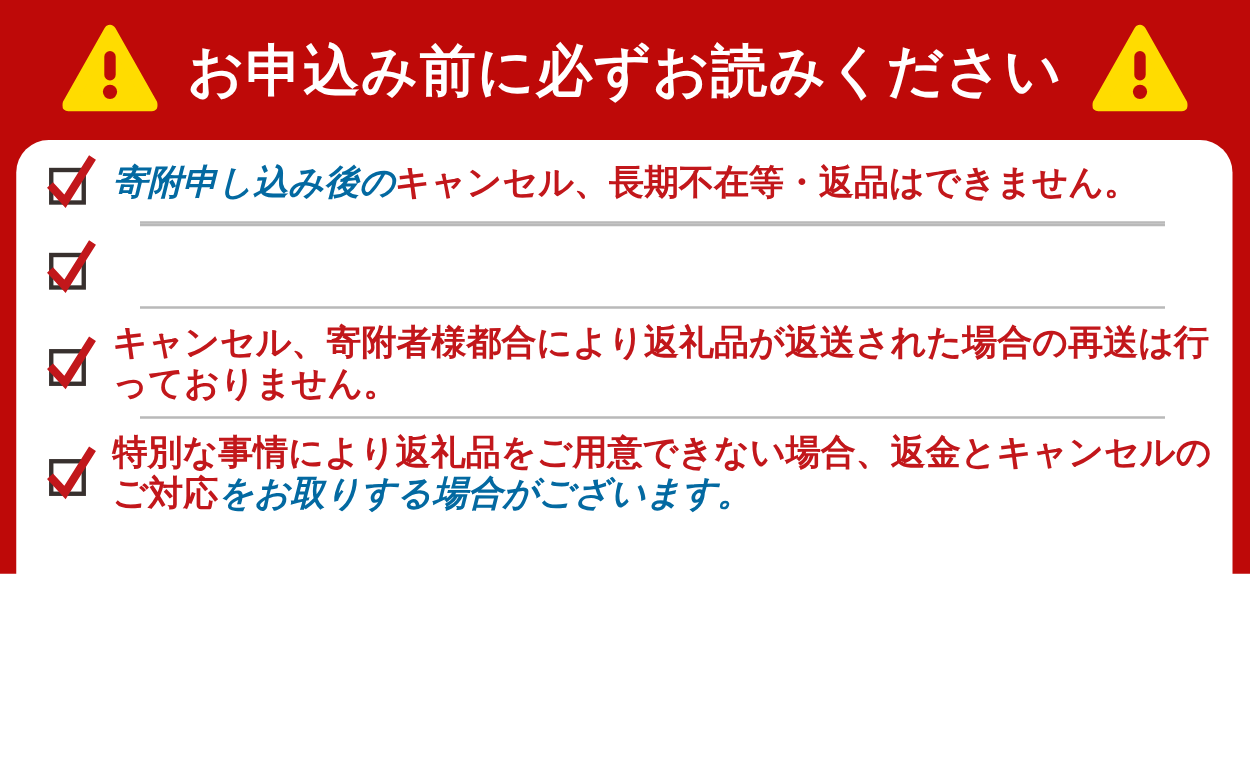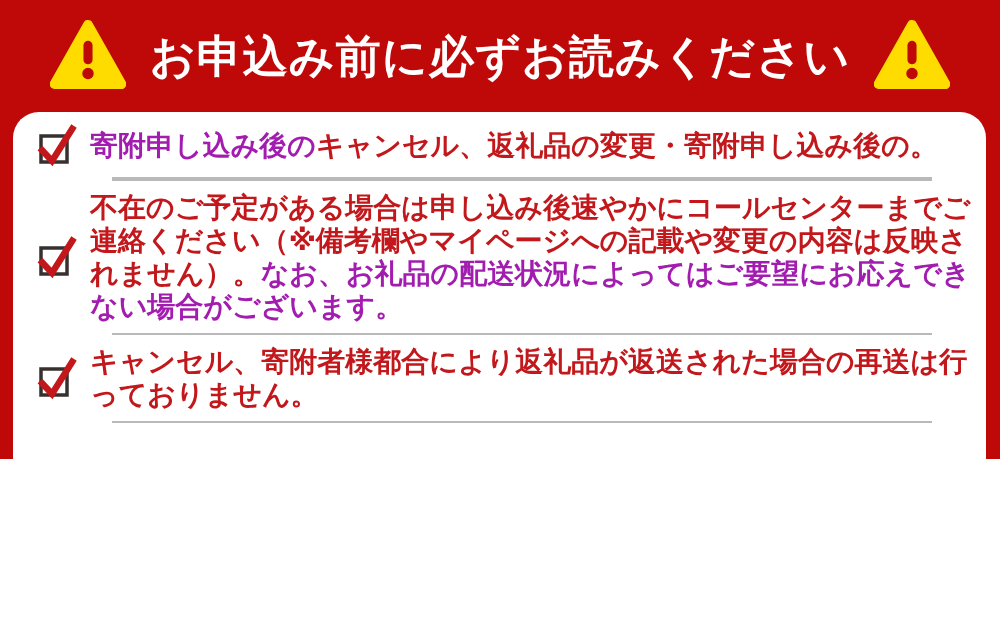--- a/index.html
+++ b/index.html
@@ -73,21 +73,21 @@
   }
   .notice-text {
     margin: 0;
     font-size: 28px;
     font-weight: bold;
     line-height: 33px;
     color: #1C1C1C;
     letter-spacing: 0;
   }
   .notice-text .seg-red { color: #C2171B; }
-  .notice-text .seg-black { color: #a21caf; }
+  .notice-text .seg-black { color: #0369a1; font-style: italic; }
   .divider {
     height: 2px;
     background: #B9B9B9;
     margin: 0 42px 0 75px;
     border: none;
   }
 </style>
 </head>
 <body>
 
@@ -113,40 +113,48 @@
 
   <div class="notice-panel">
     <ul class="notice-list">
   <li class="notice">
     <span class="check-icon">
       <svg viewBox="0 0 40 44" width="40" height="44" aria-hidden="true">
         <rect x="4" y="13" width="26" height="26" fill="#FFFFFF" stroke="#38302E" stroke-width="3.5"></rect>
         <polyline points="3,25 15,38 37,3" fill="none" stroke="#C2171B" stroke-width="6.5"></polyline>
       </svg>
     </span>
-    <p class="notice-text"><span class="seg-black">寄附申し込み後の</span><span class="seg-red">キャンセル、返礼品の変更・寄附申し込み後の。</span></p>
+    <p class="notice-text"><span class="seg-black">寄附申し込み後の</span><span class="seg-red">キャンセル、長期不在等・返品はできません。</span></p>
   </li>
 <div class="divider"></div>
 <div class="divider"></div>
   <li class="notice">
     <span class="check-icon">
       <svg viewBox="0 0 40 44" width="40" height="44" aria-hidden="true">
         <rect x="4" y="13" width="26" height="26" fill="#FFFFFF" stroke="#38302E" stroke-width="3.5"></rect>
         <polyline points="3,25 15,38 37,3" fill="none" stroke="#C2171B" stroke-width="6.5"></polyline>
       </svg>
     </span>
-    <p class="notice-text"><span class="seg-red">不在のご予定がある場合は申し込み後速やかにコールセンターまでご連絡ください（※備考欄やマイページへの記載や変更の内容は反映されません）。</span><span class="seg-black">なお、お礼品の配送状況によってはご要望にお応えできない場合がございます。</span></p>
   </li>
 <div class="divider"></div>
   <li class="notice">
     <span class="check-icon">
       <svg viewBox="0 0 40 44" width="40" height="44" aria-hidden="true">
         <rect x="4" y="13" width="26" height="26" fill="#FFFFFF" stroke="#38302E" stroke-width="3.5"></rect>
         <polyline points="3,25 15,38 37,3" fill="none" stroke="#C2171B" stroke-width="6.5"></polyline>
       </svg>
     </span>
     <p class="notice-text"><span class="seg-red">キャンセル、寄附者様都合により返礼品が返送された場合の再送は行っておりません。</span></p>
   </li>
 <div class="divider"></div>
+  <li class="notice">
+    <span class="check-icon">
+      <svg viewBox="0 0 40 44" width="40" height="44" aria-hidden="true">
+        <rect x="4" y="13" width="26" height="26" fill="#FFFFFF" stroke="#38302E" stroke-width="3.5"></rect>
+        <polyline points="3,25 15,38 37,3" fill="none" stroke="#C2171B" stroke-width="6.5"></polyline>
+      </svg>
+    </span>
+    <p class="notice-text"><span class="seg-red">特別な事情により返礼品をご用意できない場合、返金とキャンセルのご対応</span><span class="seg-black">をお取りする場合がございます。</span></p>
+  </li>
 </ul>
   </div>
 
 </div>
 
 </body></html>

